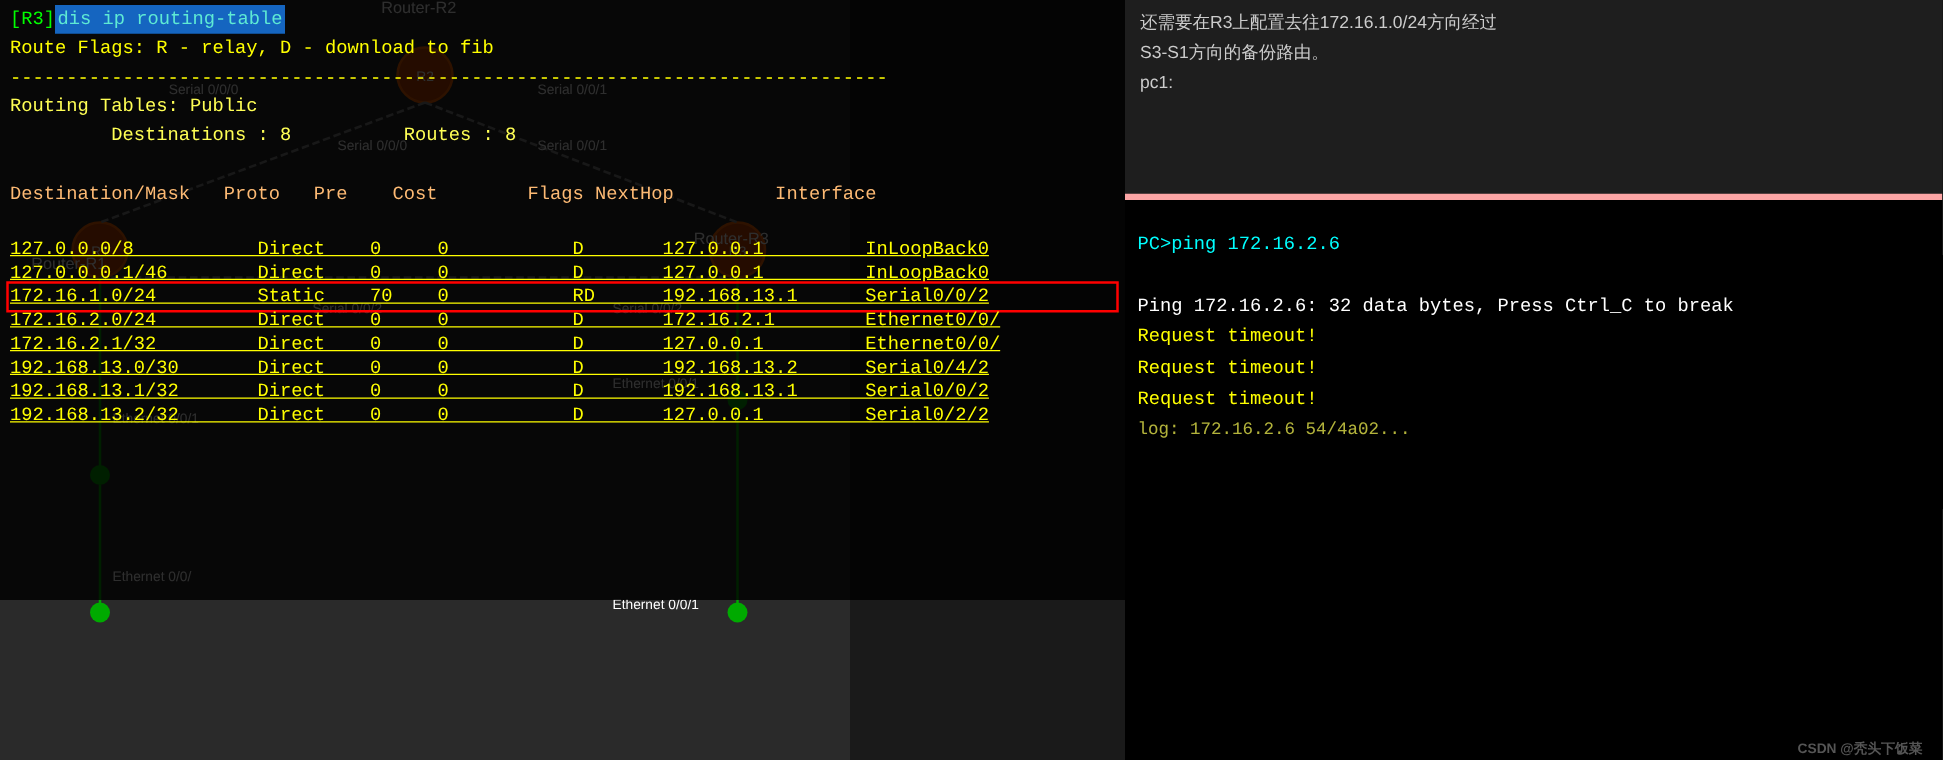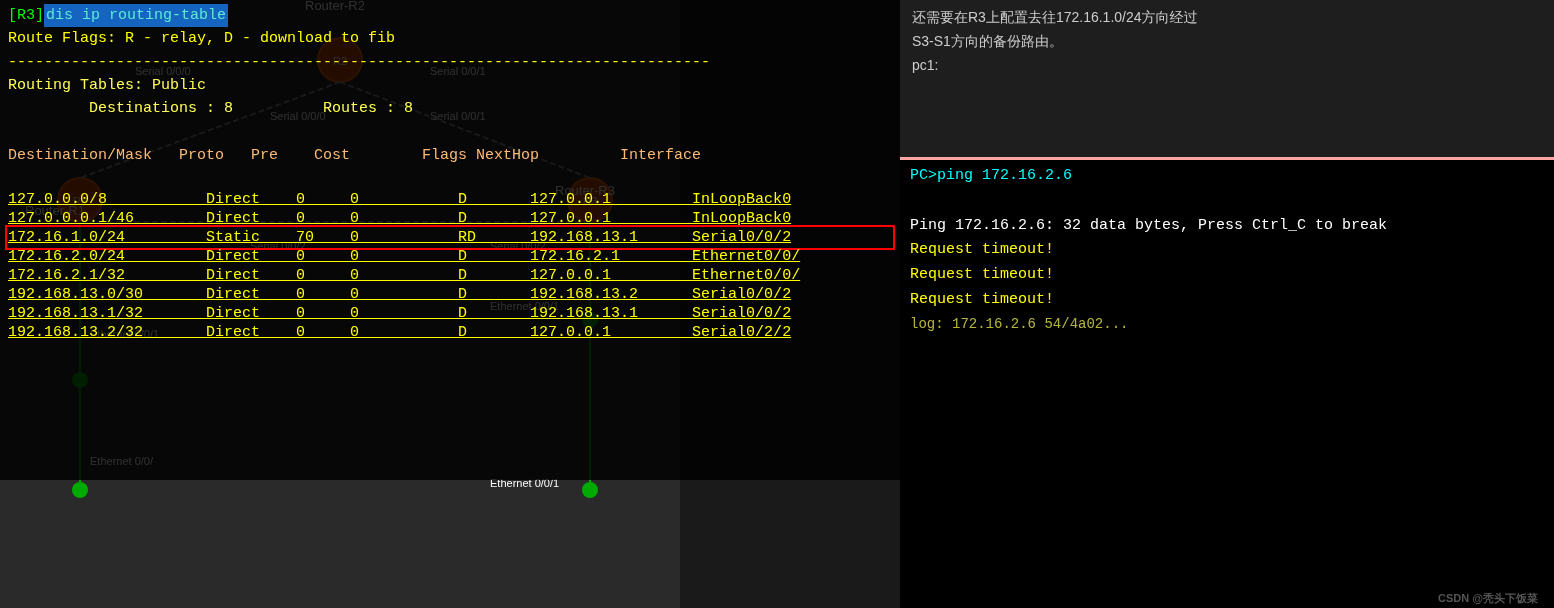--- a/index.html
+++ b/index.html
@@ -91,30 +91,30 @@
     }
 
     .right-top {
       padding: 6px 12px;
       color: #cccccc;
       font-family: 'SimSun', 'Microsoft YaHei', sans-serif;
       font-size: 14px;
       line-height: 1.6;
       background: #1e1e1e;
       height: 160px;
-      border-bottom: 3px solid #fca5a5;
+      border-bottom: 5px solid #fca5a5;
     }
 
     .right-terminal {
       position: absolute;
       top: 160px; right: 0;
       width: 654px;
       height: 448px;
       background: #000000;
-      padding: 4px 10px;
+      padding: 24px 10px;
       font-family: 'Courier New', Courier, monospace;
       overflow: hidden;
     }
 
     .rt-line {
       font-size: 15px;
       line-height: 1.6;
       white-space: pre;
     }
 
@@ -201,21 +201,21 @@
   <div class="line cyan">Destination/Mask   Proto   Pre    Cost        Flags NextHop         Interface</div>
 
   <div class="line">&nbsp;</div>
 
   <div id="table-rows-container">
       <div class="table-row" style="display: flex; color: rgb(255, 255, 0); font-size: 15px; white-space: pre; padding: 1px 0px; font-family: &quot;Courier New&quot;, monospace;">127.0.0.0/8           Direct    0     0           D       127.0.0.1         InLoopBack0</div>
       <div class="table-row" style="display: flex; color: rgb(255, 255, 0); font-size: 15px; white-space: pre; padding: 1px 0px; font-family: &quot;Courier New&quot;, monospace;">127.0.0.0.1/46        Direct    0     0           D       127.0.0.1         InLoopBack0</div>
       <div class="table-row highlighted" style="display: flex; color: rgb(255, 255, 0); font-size: 15px; white-space: pre; padding: 1px 0px; font-family: &quot;Courier New&quot;, monospace; outline: red solid 2px; outline-offset: 1px;">172.16.1.0/24         Static    70    0           RD      192.168.13.1      Serial0/0/2</div>
       <div class="table-row" style="display: flex; color: rgb(255, 255, 0); font-size: 15px; white-space: pre; padding: 1px 0px; font-family: &quot;Courier New&quot;, monospace;">172.16.2.0/24         Direct    0     0           D       172.16.2.1        Ethernet0/0/</div>
       <div class="table-row" style="display: flex; color: rgb(255, 255, 0); font-size: 15px; white-space: pre; padding: 1px 0px; font-family: &quot;Courier New&quot;, monospace;">172.16.2.1/32         Direct    0     0           D       127.0.0.1         Ethernet0/0/</div>
-      <div class="table-row" style="display: flex; color: rgb(255, 255, 0); font-size: 15px; white-space: pre; padding: 1px 0px; font-family: &quot;Courier New&quot;, monospace;">192.168.13.0/30       Direct    0     0           D       192.168.13.2      Serial0/0/2</div>
+      <div class="table-row" style="display: flex; color: rgb(255, 255, 0); font-size: 15px; white-space: pre; padding: 1px 0px; font-family: &quot;Courier New&quot;, monospace;">192.168.13.0/30       Direct    0     0           D       192.168.13.2      Serial0/4/2</div>
       <div class="table-row" style="display: flex; color: rgb(255, 255, 0); font-size: 15px; white-space: pre; padding: 1px 0px; font-family: &quot;Courier New&quot;, monospace;">192.168.13.1/32       Direct    0     0           D       192.168.13.1      Serial0/0/2</div>
       <div class="table-row" style="display: flex; color: rgb(255, 255, 0); font-size: 15px; white-space: pre; padding: 1px 0px; font-family: &quot;Courier New&quot;, monospace;">192.168.13.2/32       Direct    0     0           D       127.0.0.1         Serial0/2/2</div>
     </div>
 </div>
 
 <div class="right-panel">
   <div class="right-top">
     <div id="right-top-lines">
         <p style="font-size: 14px; color: rgb(204, 204, 204); font-family: SimSun, &quot;Microsoft YaHei&quot;, sans-serif; line-height: 1.7;">还需要在R3上配置去往172.16.1.0/24方向经过</p>
         <p style="font-size: 14px; color: rgb(204, 204, 204); font-family: SimSun, &quot;Microsoft YaHei&quot;, sans-serif; line-height: 1.7;">S3-S1方向的备份路由。</p>

